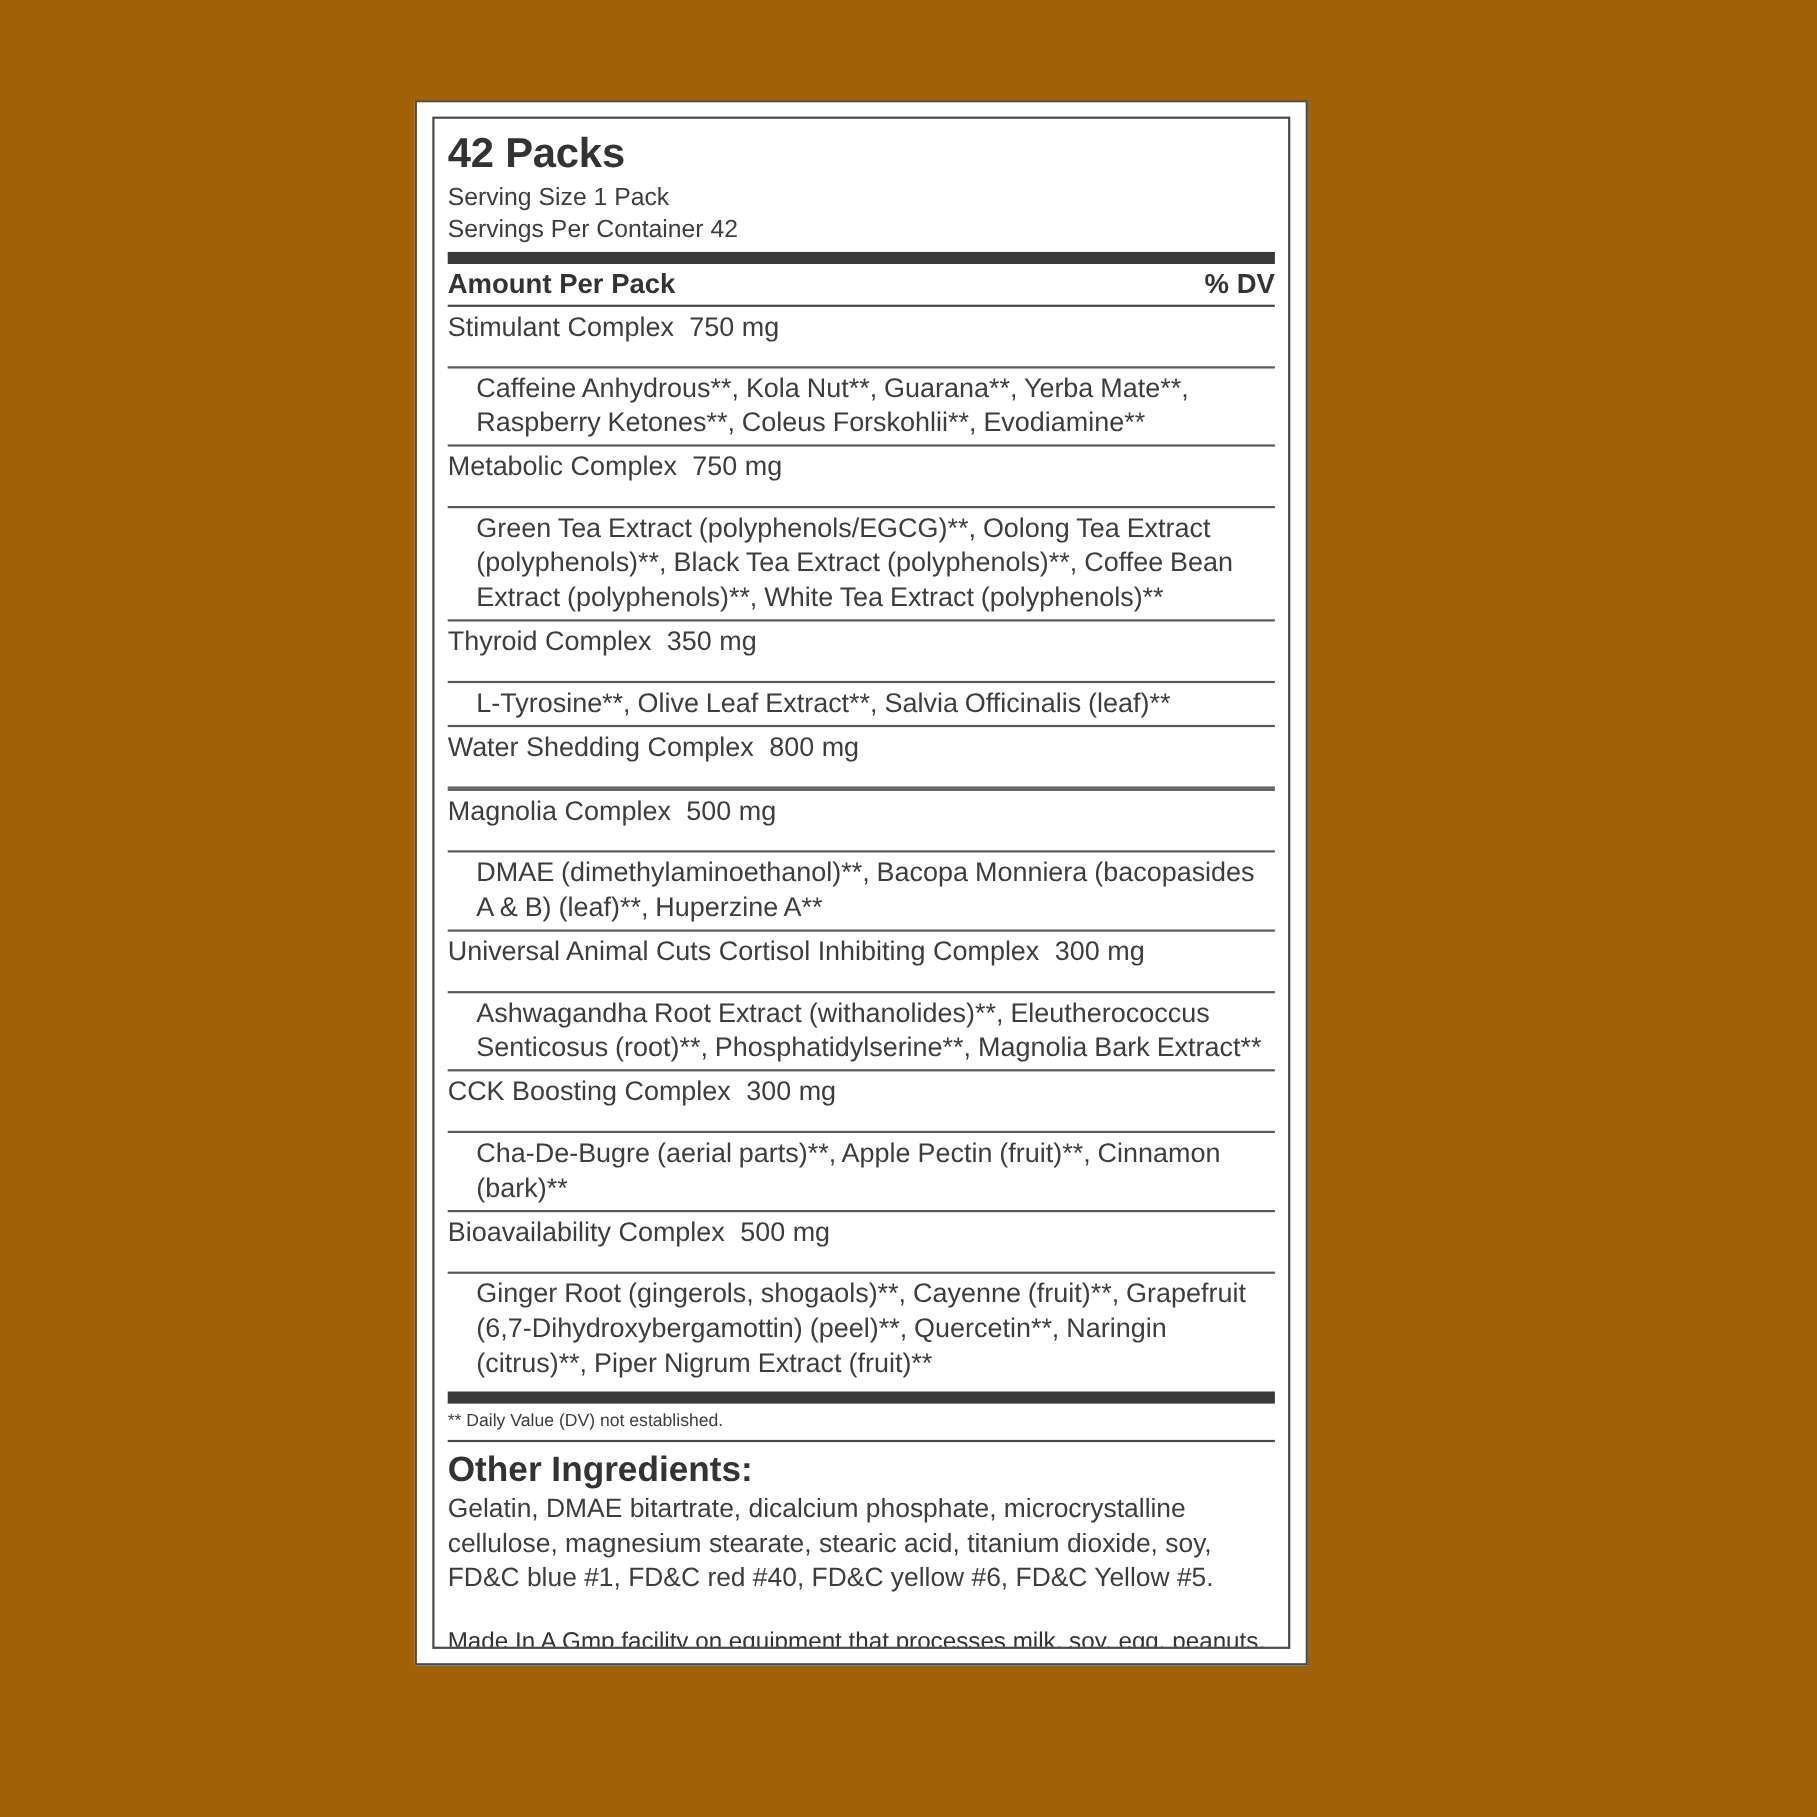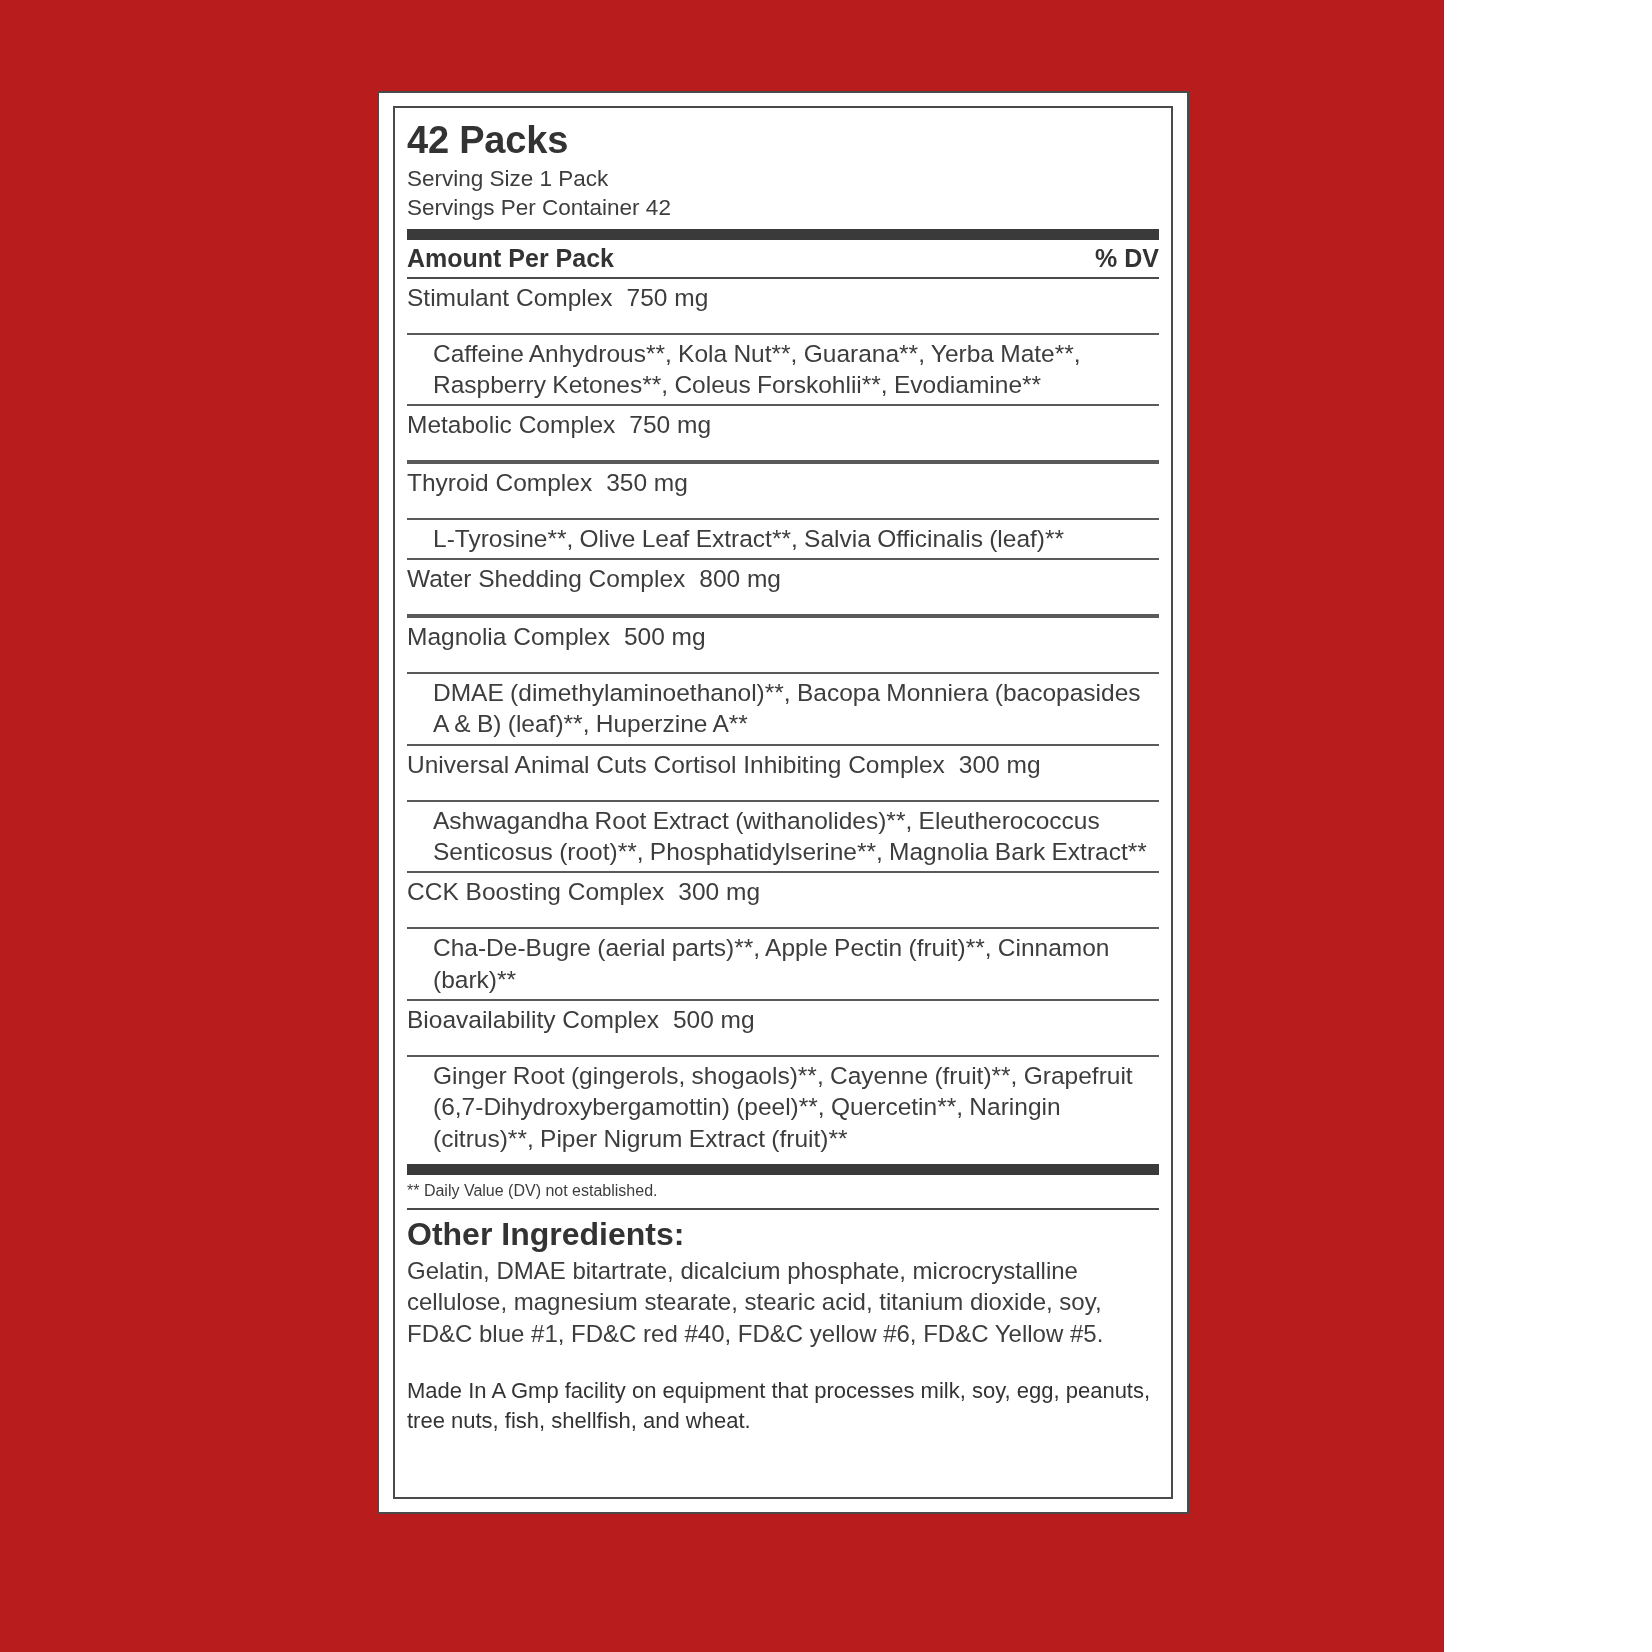--- a/index.html
+++ b/index.html
@@ -10,23 +10,23 @@
   body {
     width: 1652px;
     height: 1652px;
     font-family: "Liberation Sans", sans-serif;
     color: #3a3a3a;
     -webkit-font-smoothing: antialiased;
   }
 
   .canvas {
     position: relative;
-    width: 1444px;
+    width: 1652px;
     height: 1652px;
-    background: #b91c1c;
+    background: #a16207;
   }
 
   
   .panel-outer {
     position: absolute;
     left: 377px;
     top: 91px;
     width: 812px;
     height: 1423px;
     border: 2px solid #4a4a4a;
@@ -171,20 +171,21 @@
             <span class="complex-amt">750 mg</span>
           </div>
           <div class="rule-hair"></div>
           <div class="ingredient-row">Caffeine Anhydrous**, Kola Nut**, Guarana**, Yerba Mate**, Raspberry Ketones**, Coleus Forskohlii**, Evodiamine**</div>
           <div class="rule-hair"></div>
           <div class="complex-row">
             <span class="complex-name">Metabolic Complex</span>
             <span class="complex-amt">750 mg</span>
           </div>
           <div class="rule-hair"></div>
+          <div class="ingredient-row">Green Tea Extract (polyphenols/EGCG)**, Oolong Tea Extract (polyphenols)**, Black Tea Extract (polyphenols)**, Coffee Bean Extract (polyphenols)**, White Tea Extract (polyphenols)**</div>
           <div class="rule-hair"></div>
           <div class="complex-row">
             <span class="complex-name">Thyroid Complex</span>
             <span class="complex-amt">350 mg</span>
           </div>
           <div class="rule-hair"></div>
           <div class="ingredient-row">L-Tyrosine**, Olive Leaf Extract**, Salvia Officinalis (leaf)**</div>
           <div class="rule-hair"></div>
           <div class="complex-row">
             <span class="complex-name">Water Shedding Complex</span>

